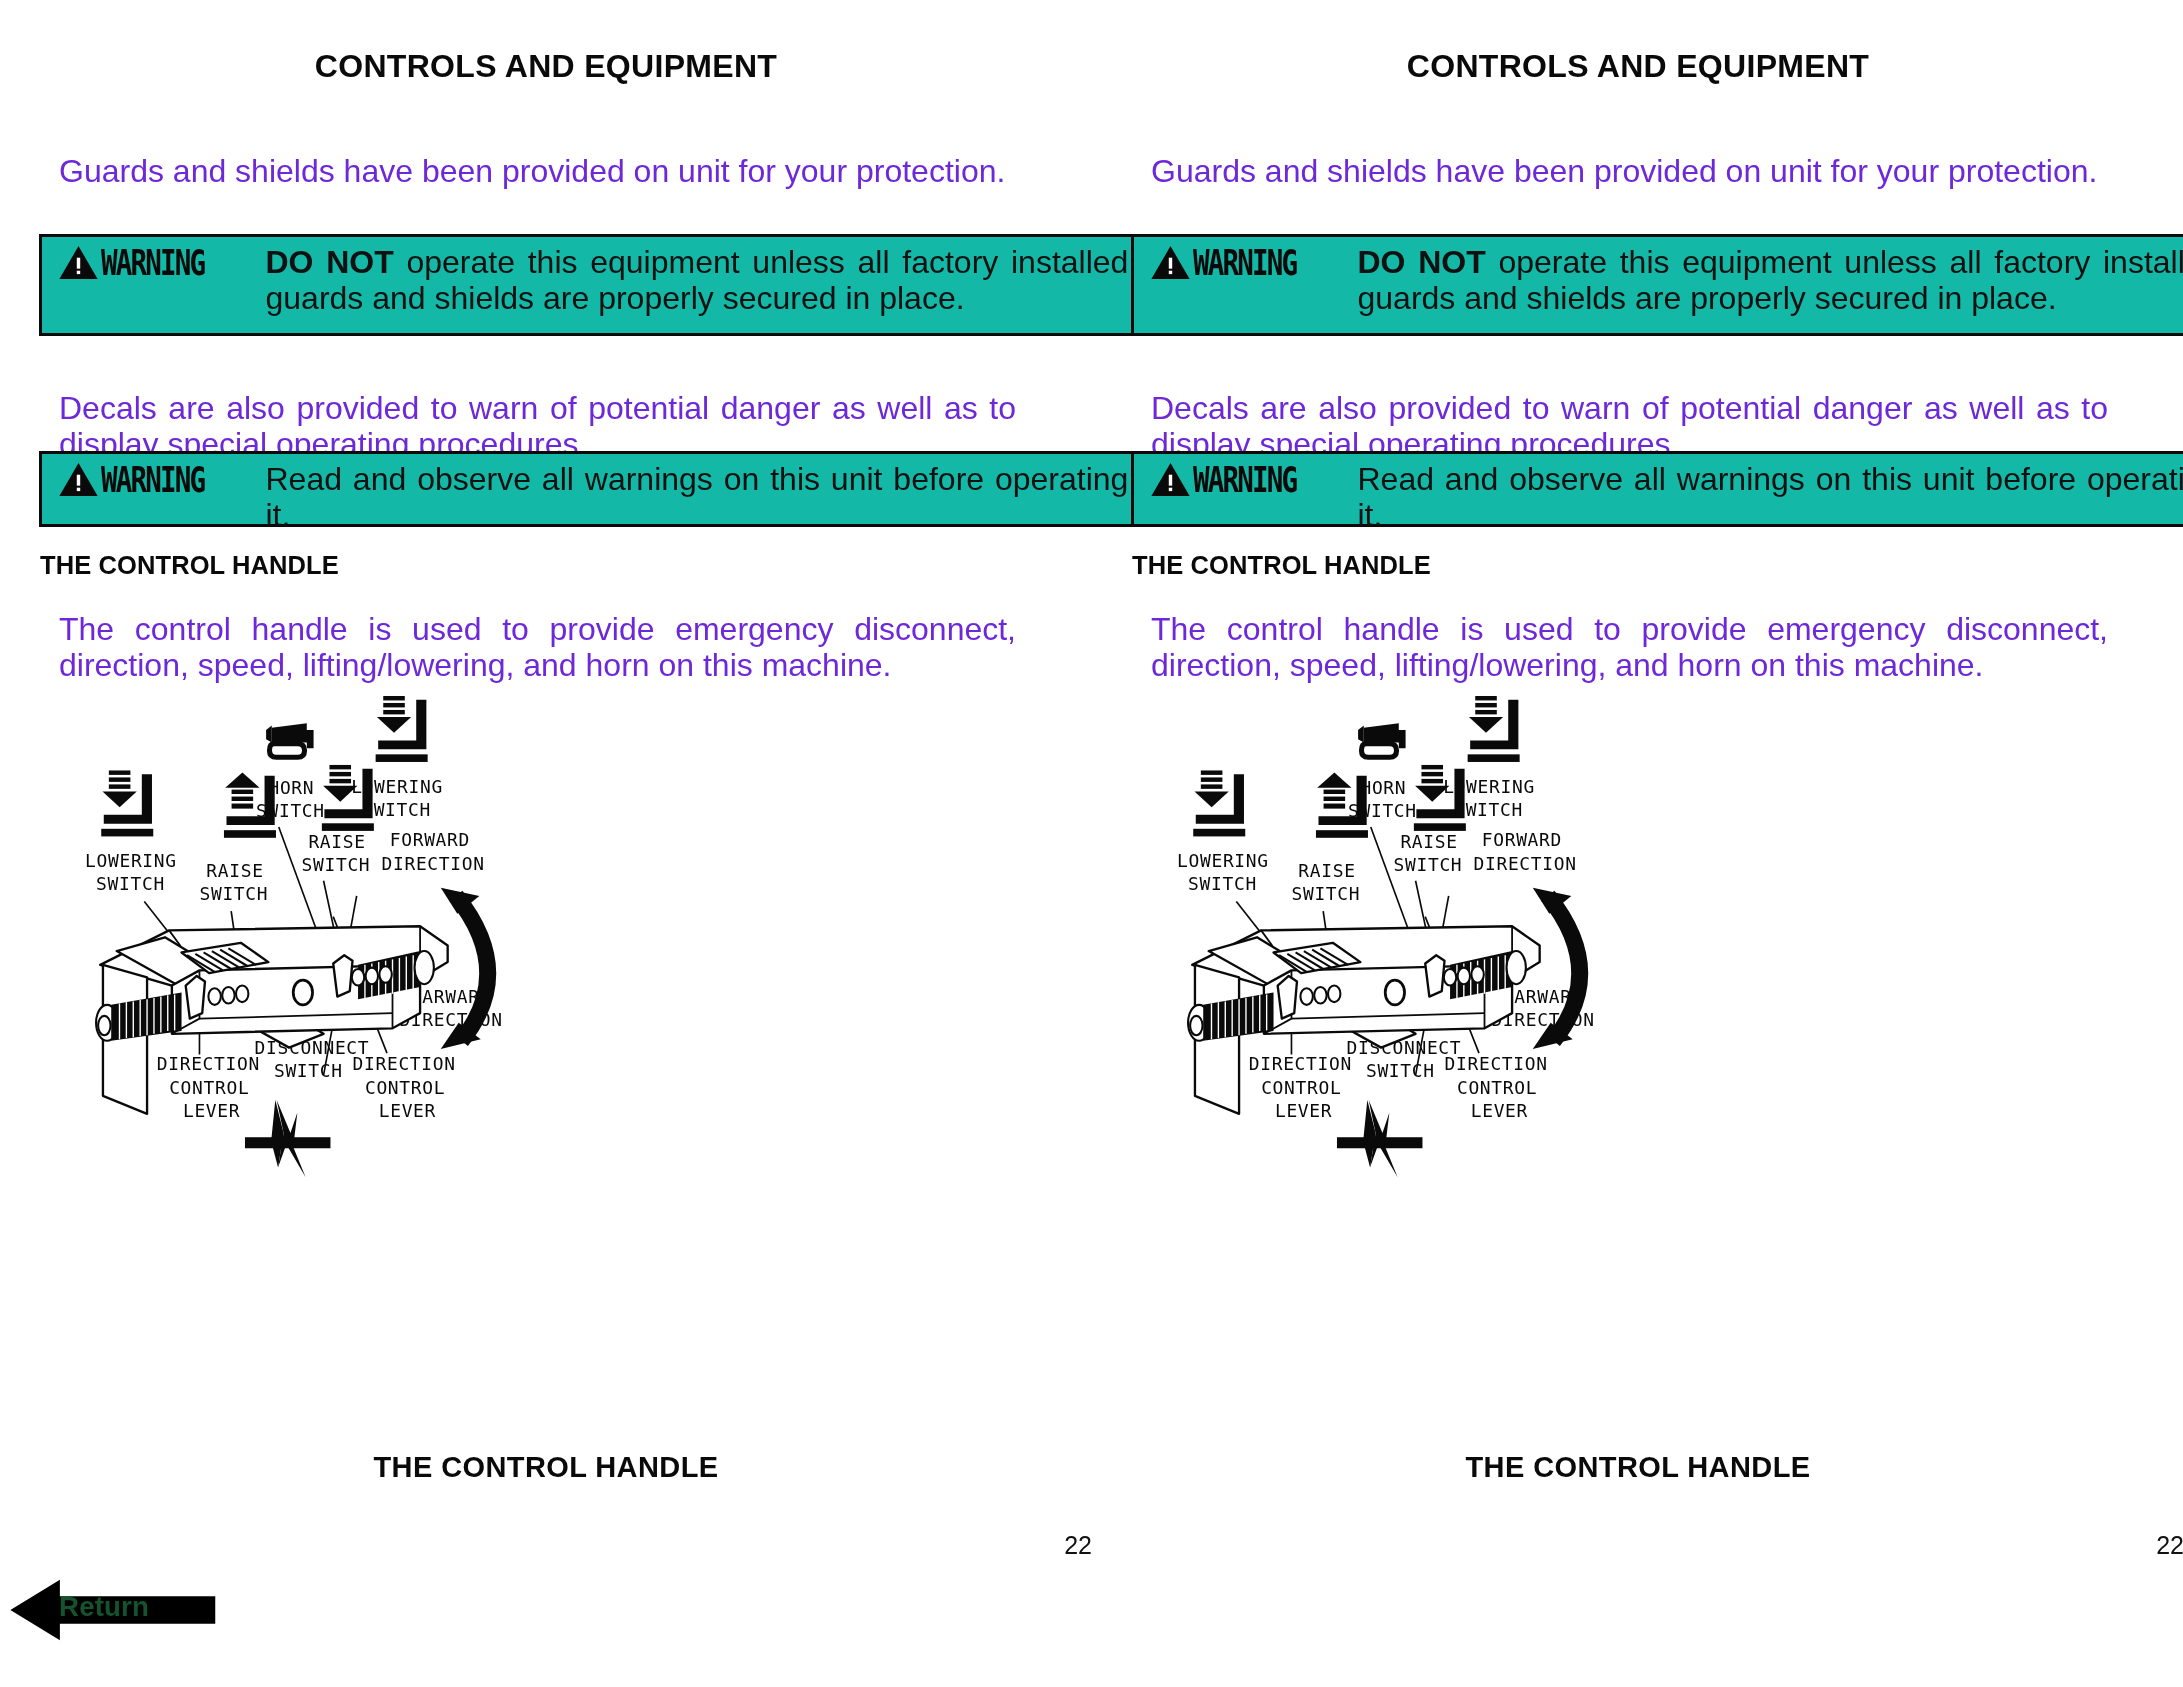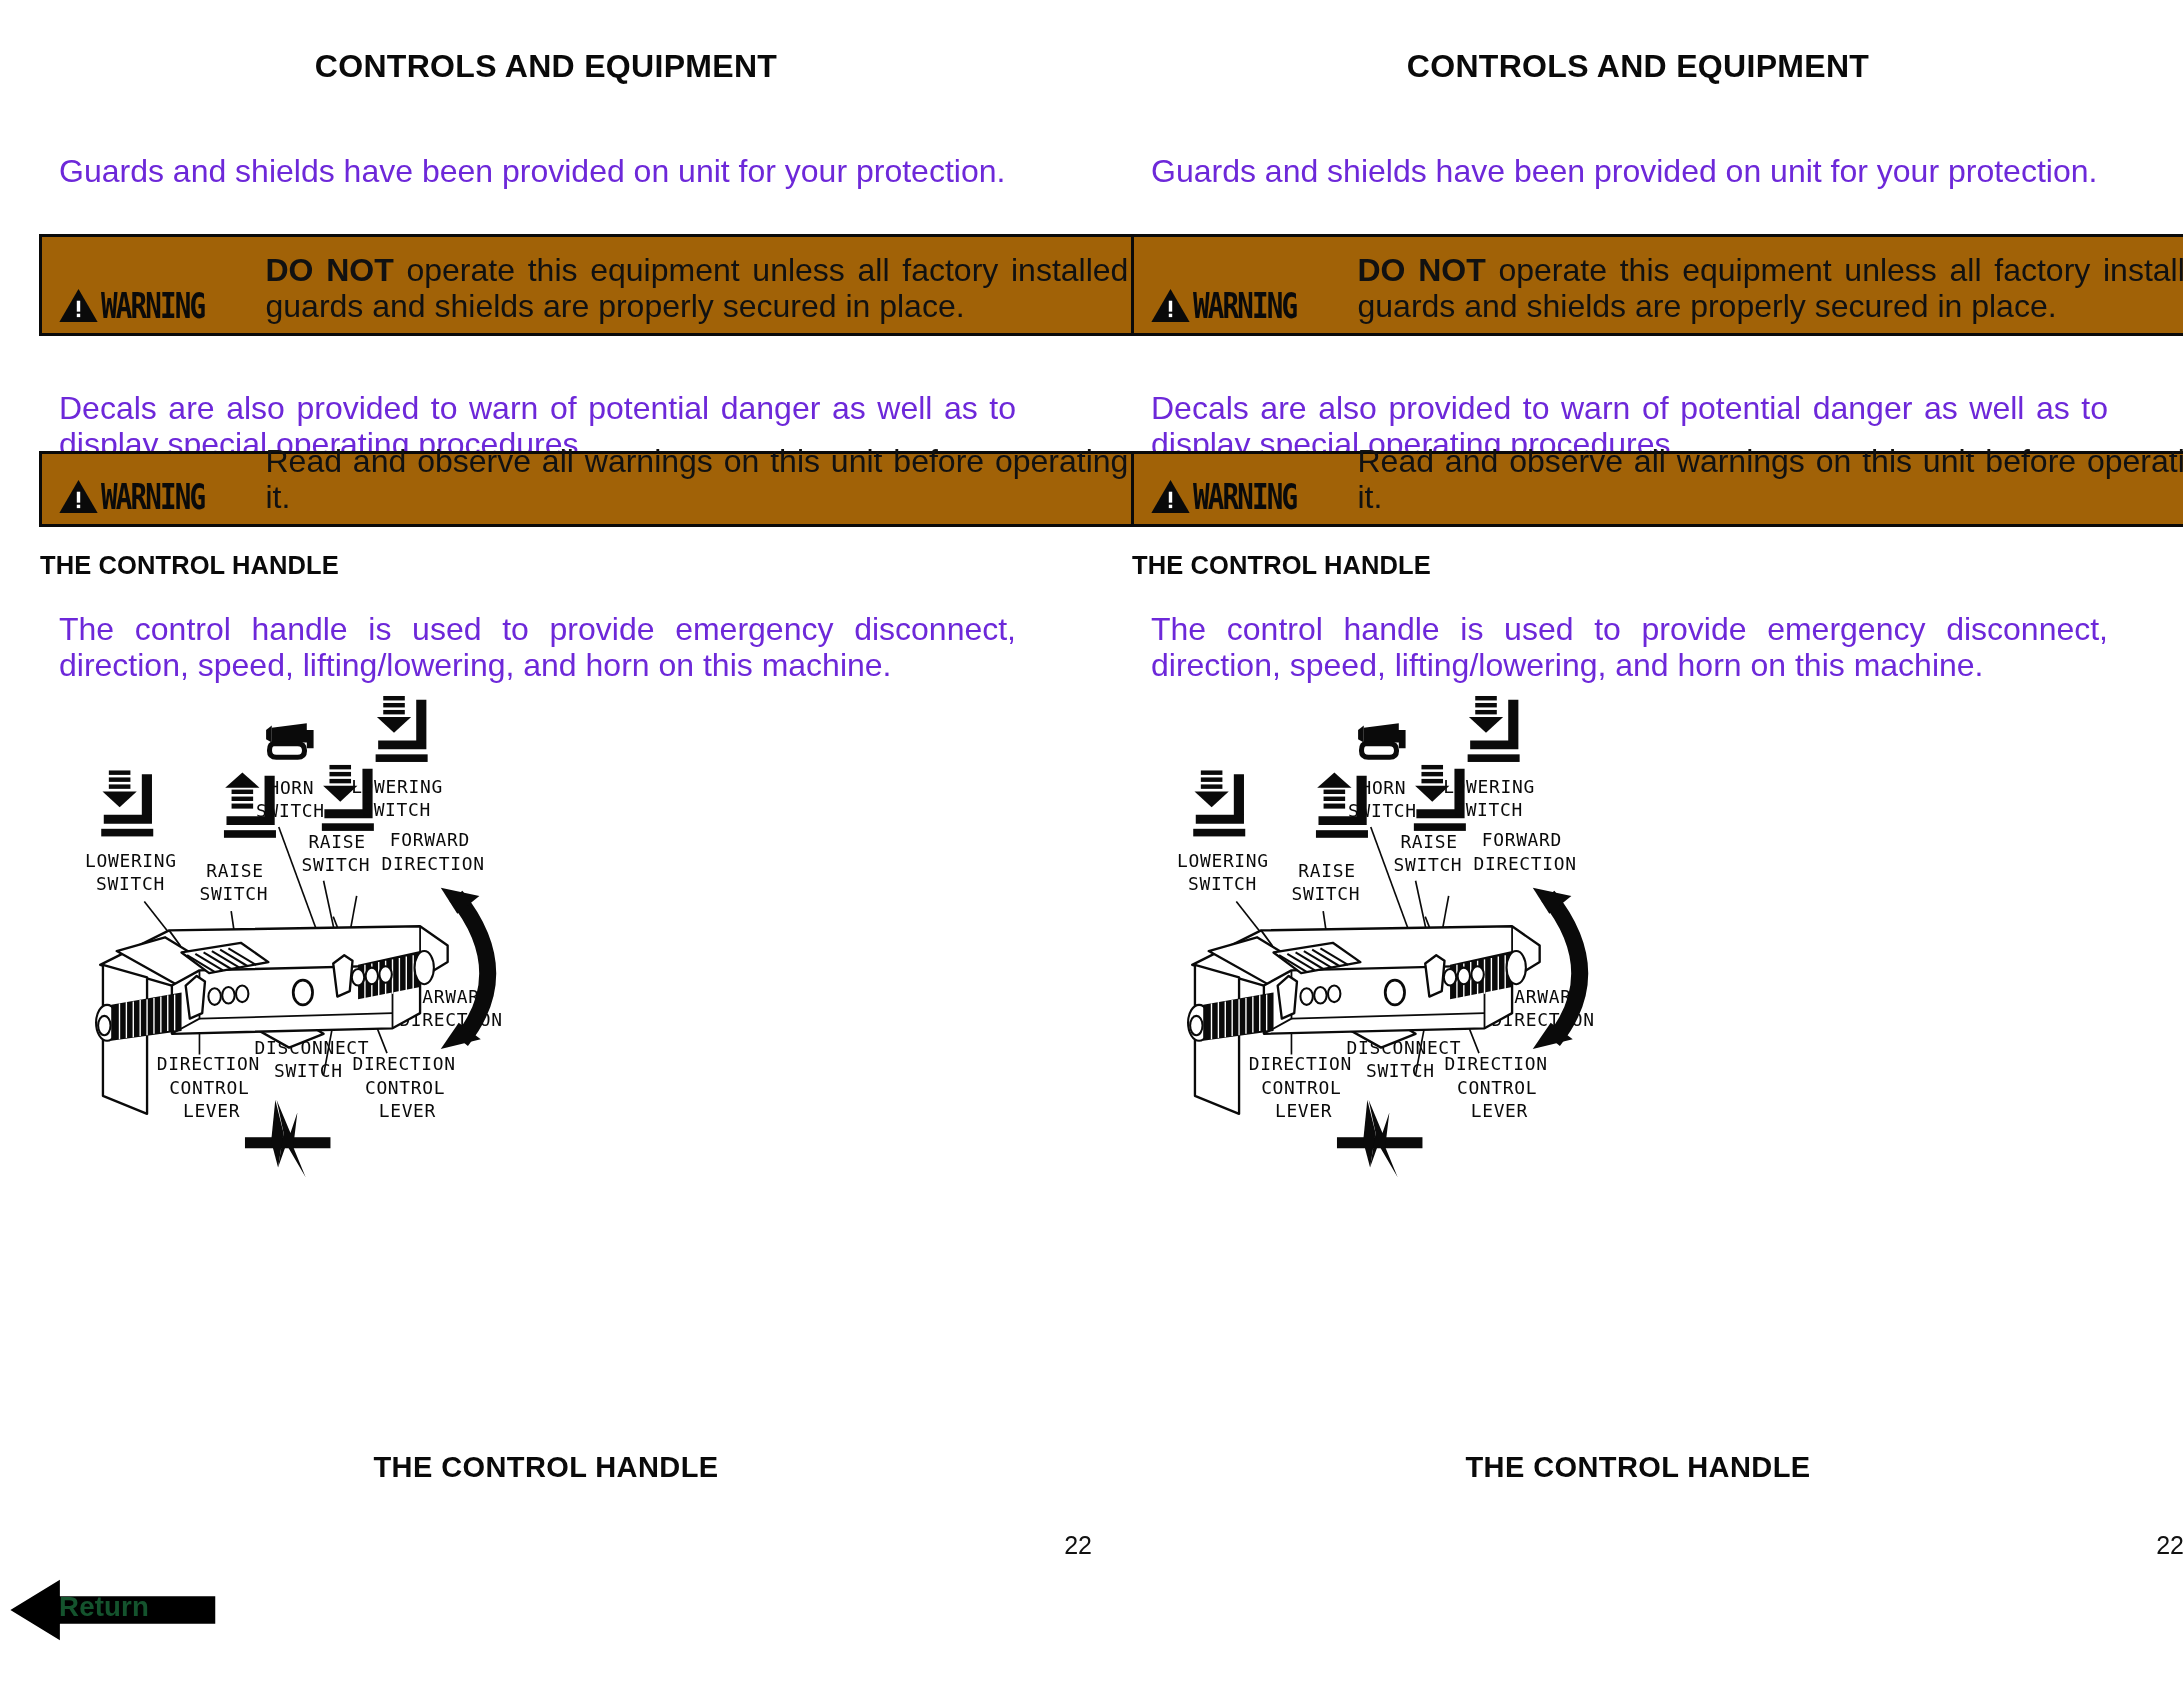--- a/index.html
+++ b/index.html
@@ -32,22 +32,22 @@
   }
 
   .p1 { top: 153px; }
   .p2 { top: 390px; }
   .p3 { top: 611px; }
 
   
   .warn-box {
     position: absolute; left: 39px; width: 1102px;
     border: 3.4px solid #0a0a0a;
-    background: #a16207;
-    display: flex; align-items: flex-end;
+    background: #14b8a6;
+    display: flex; align-items: flex-start;
     padding: 6.9px 9.6px 8.3px 9.6px;
   }
   .warn-box.wb1 { top: 234px; height: 102px; }
   .warn-box.wb2 { top: 451px; height: 76px; }
 
   .warn-sig {
     flex: 0 0 auto;
     display: flex; align-items: center;
     min-width: 207px;
     padding-left: 6.9px;

